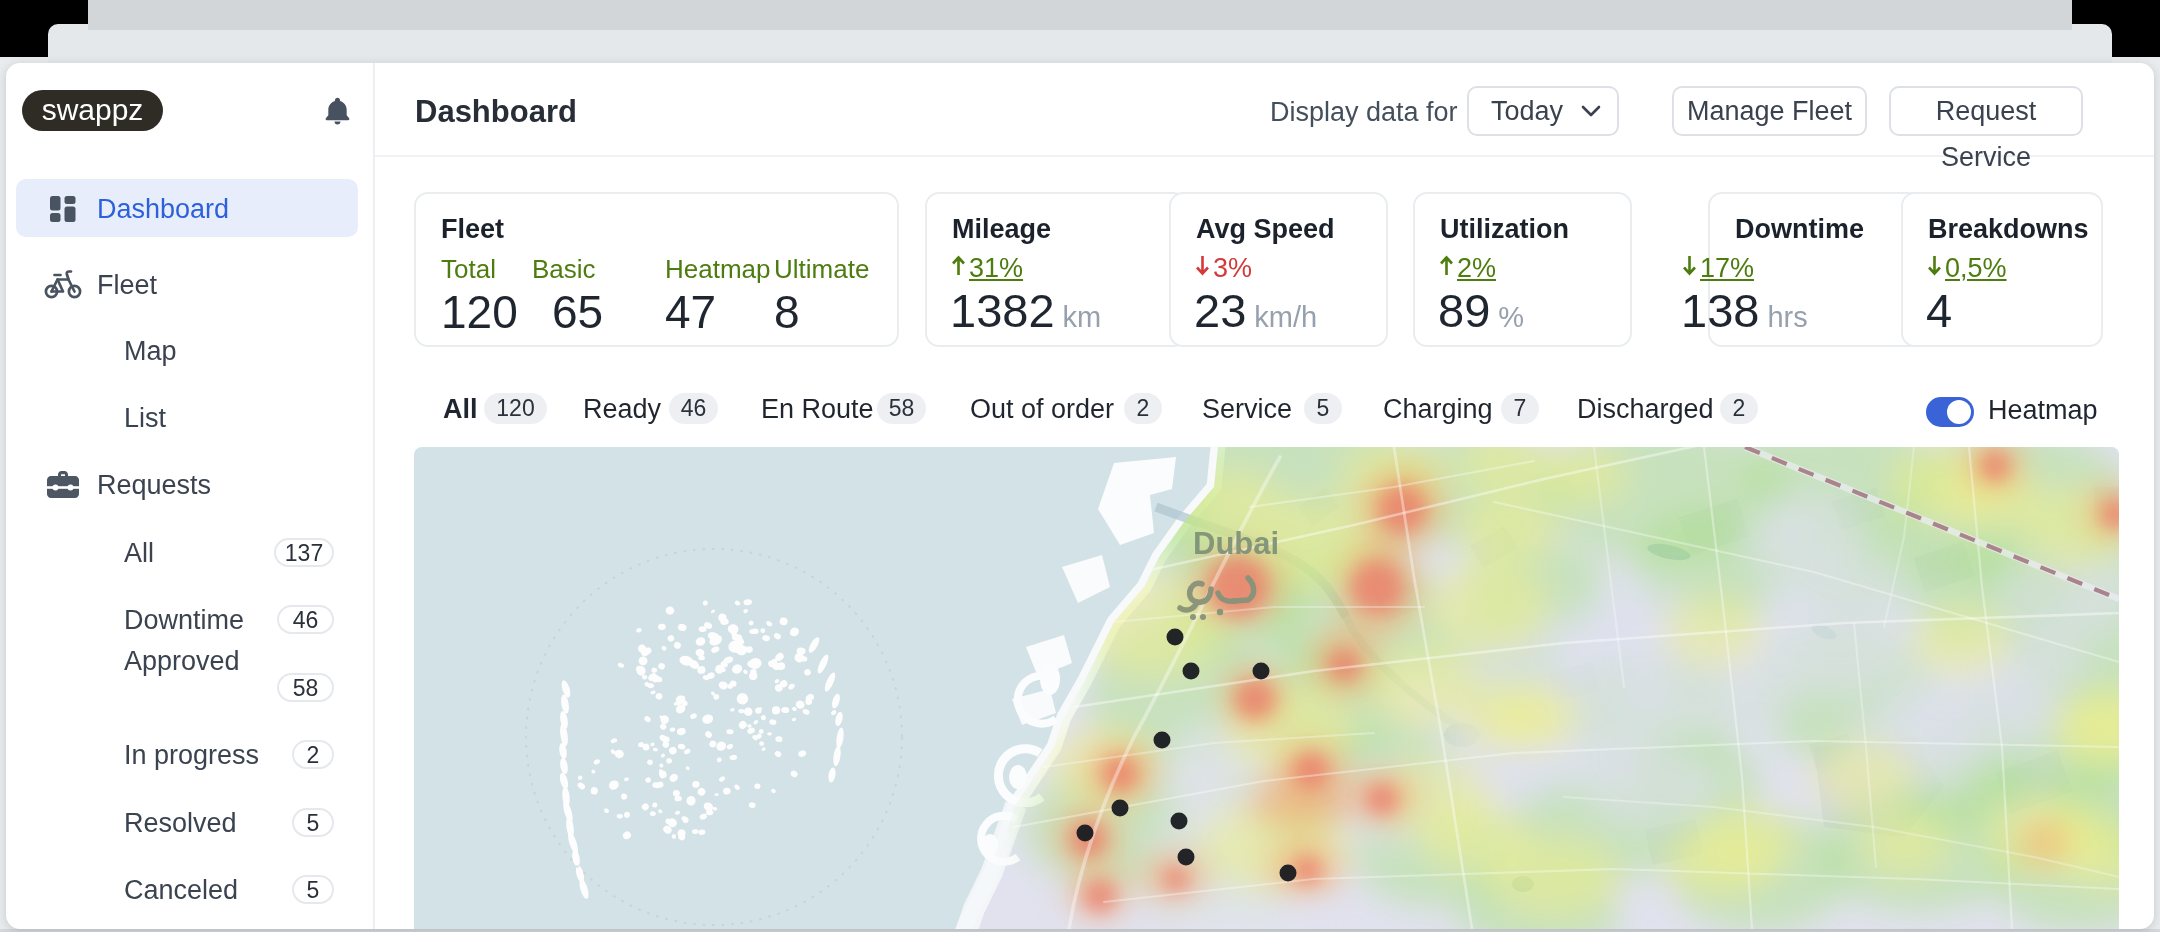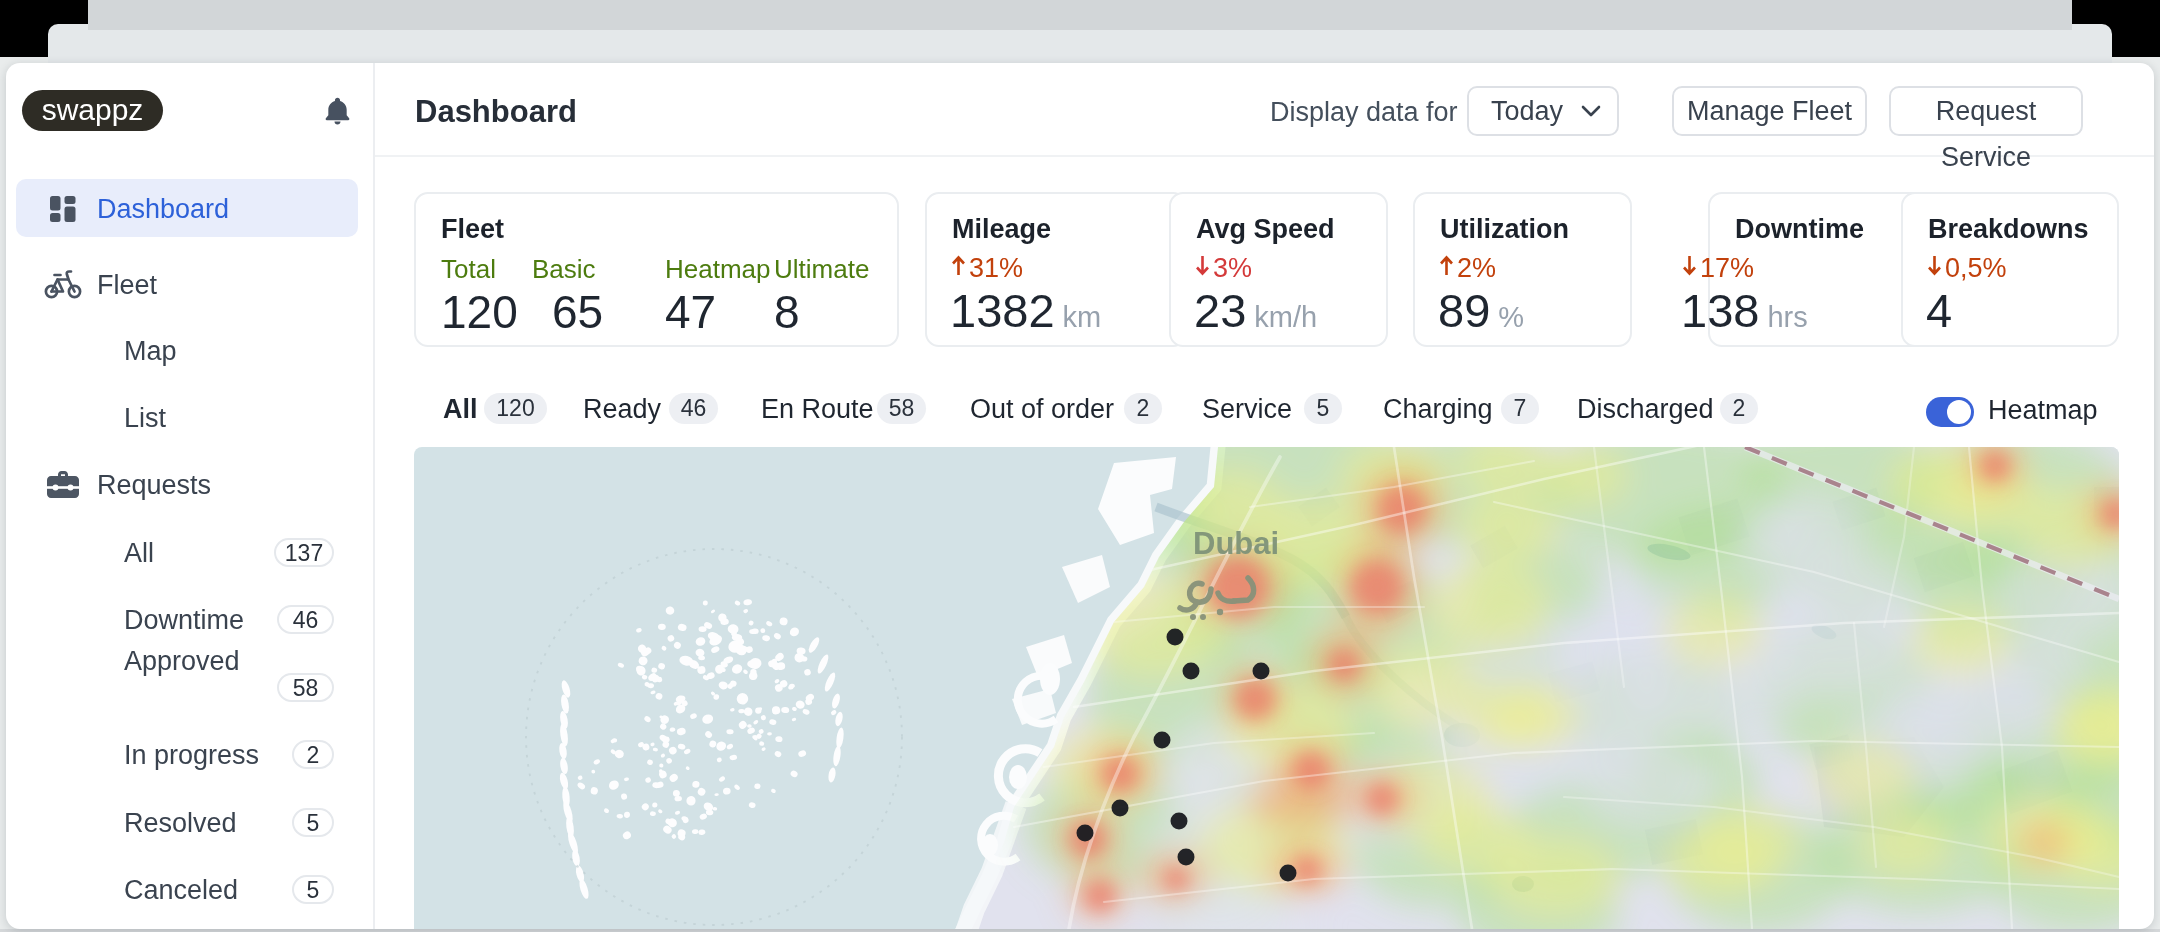--- a/index.html
+++ b/index.html
@@ -21,21 +21,21 @@
   .badge { position:absolute; height:29px; border-radius:15px; border:2px solid #e5e8ec; background:#fff;
            font-size:23px; color:#2a313b; text-align:center; line-height:26px; }
   .title { left:415px; top:94px; font-size:31px; font-weight:700; color:#272e38; }
   .hbtn { position:absolute; top:86px; height:50px; border:2px solid #dde0e5; border-radius:10px; background:#fff;
           font-size:27px; color:#39424e; text-align:center; }
   .card { position:absolute; top:192px; height:155px; background:#fff; border:2px solid #eaedf0; border-radius:14px; }
   .ctitle { position:absolute; left:25px; top:20px; font-size:27px; font-weight:700; color:#1c222b; }
   .clabel { position:absolute; font-size:26px; color:#4d7c0f; }
   .cnum { position:absolute; font-size:46px; font-weight:400; color:#1f2630; }
   .delta { position:absolute; left:25px; top:253px; font-size:27px; font-weight:500; }
-  .dg { color:#c2410c; } .dr { color:#d43a3a; }
+  .dg { color:#4d7c0f;text-decoration:underline; } .dr { color:#d43a3a; }
   .val { position:absolute; left:25px; top:283px; font-size:47px; font-weight:400; color:#1f2630; white-space:nowrap; }
   .unit { font-size:29px; font-weight:400; color:#97a1ad; margin-left:8px; }
   .fitem { position:absolute; top:394px; font-size:27px; color:#1f2630; }
   .fbadge { position:absolute; top:393px; height:31px; border-radius:16px; background:#edeff3;
             font-size:23px; color:#2a313b; text-align:center; line-height:31px; }
   .toggle { left:1926px; top:397px; width:48px; height:30px; border-radius:15px; background:#3a63d8; }
   .knob { position:absolute; right:3px; top:3px; width:24px; height:24px; border-radius:50%; background:#fff; }
   .map { left:414px; top:447px; width:1705px; height:482px; border-radius:8px 8px 0 0; overflow:hidden; }
 </style></head>
 <body>
@@ -136,21 +136,21 @@
       <path d="M8.5,21 L8.5,3.5 M3,9.5 L8.5,3.5 L14,9.5" fill="none" stroke="currentColor" stroke-width="2.6"></path>
     </svg>2%</div>
 <div class="abs z val" style="left:1438px">89<span class="unit">%</span></div>
 <div class="card z" style="left:1708px;width:228px">
   <div class="ctitle">Downtime</div>
 </div>
 <div class="abs z delta dg" style="left:1681px"><svg width="17" height="23" viewBox="0 0 17 23" style="margin-right:2px">
       <path d="M8.5,2 L8.5,19.5 M3,13.5 L8.5,19.5 L14,13.5" fill="none" stroke="currentColor" stroke-width="2.6"></path>
     </svg>17%</div>
 <div class="abs z val" style="left:1681px">138<span class="unit">hrs</span></div>
-<div class="card z" style="left:1901px;width:218px">
+<div class="card z" style="left:1901px;width:202px">
   <div class="ctitle">Breakdowns</div>
 </div>
 <div class="abs z delta dg" style="left:1926px"><svg width="17" height="23" viewBox="0 0 17 23" style="margin-right:2px">
       <path d="M8.5,2 L8.5,19.5 M3,13.5 L8.5,19.5 L14,13.5" fill="none" stroke="currentColor" stroke-width="2.6"></path>
     </svg>0,5%</div>
 <div class="abs z val" style="left:1926px">4</div>
 
 <div class="fitem z" style="left:443px;font-weight:700">All</div>
 <div class="fbadge z" style="left:484px;width:63px">120</div>
 <div class="fitem z" style="left:583px">Ready</div>

